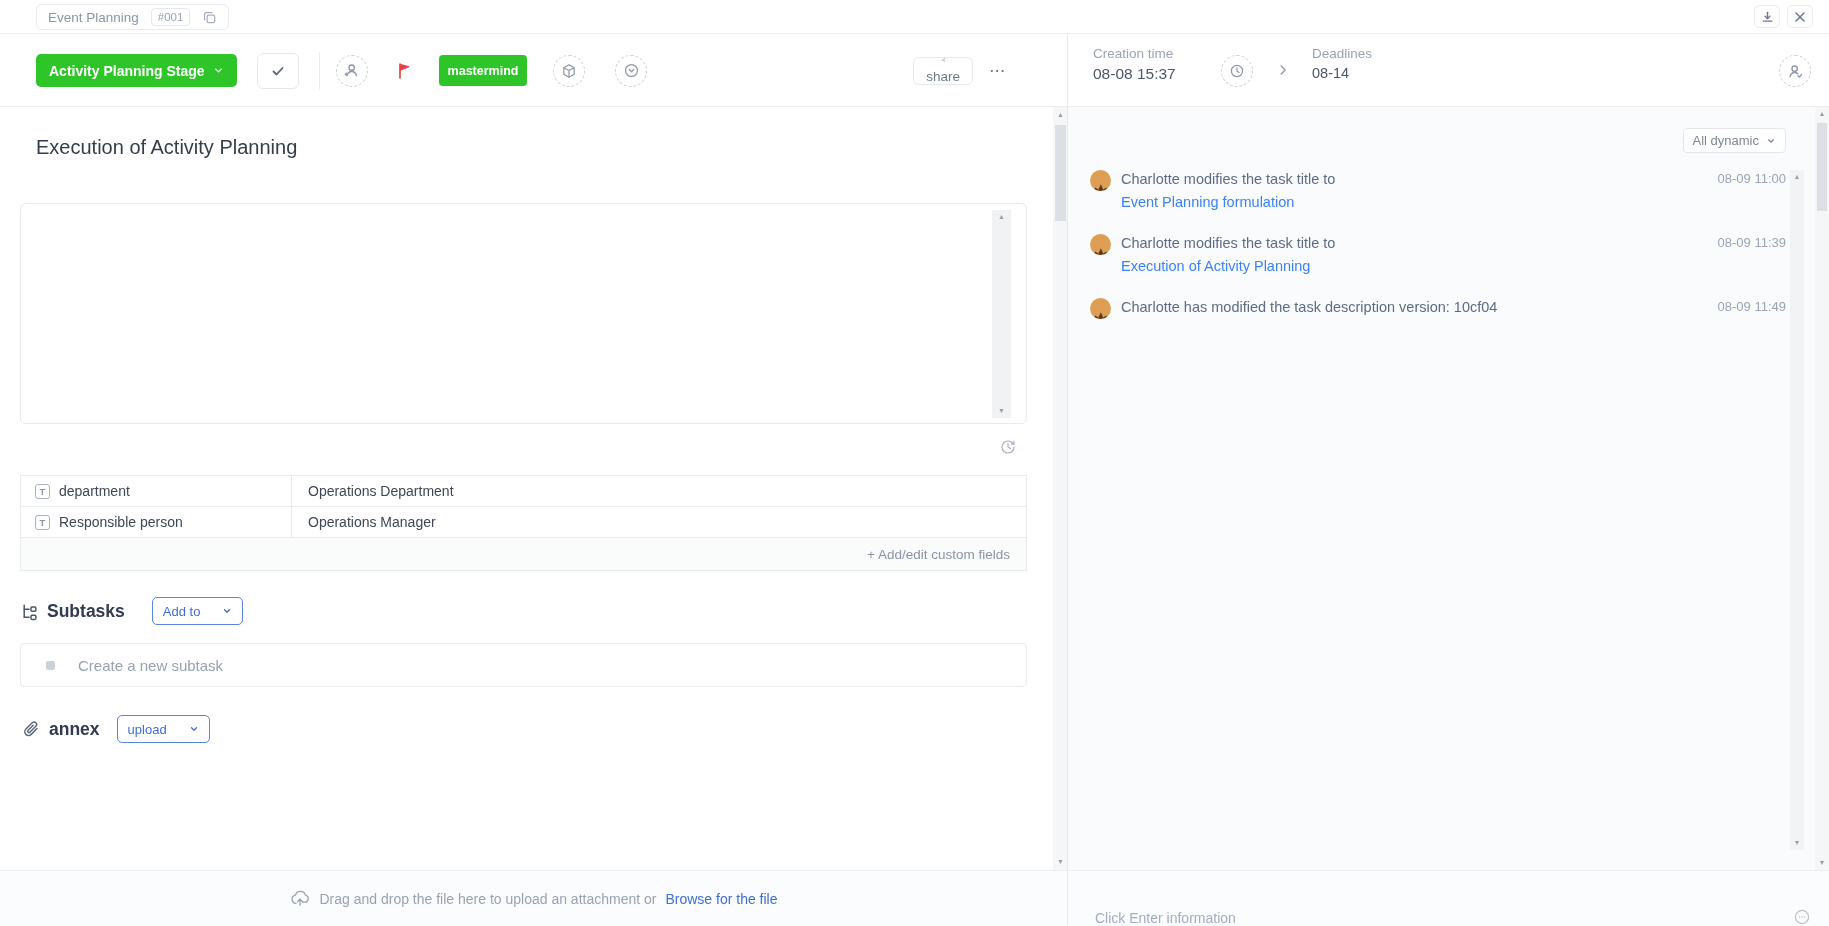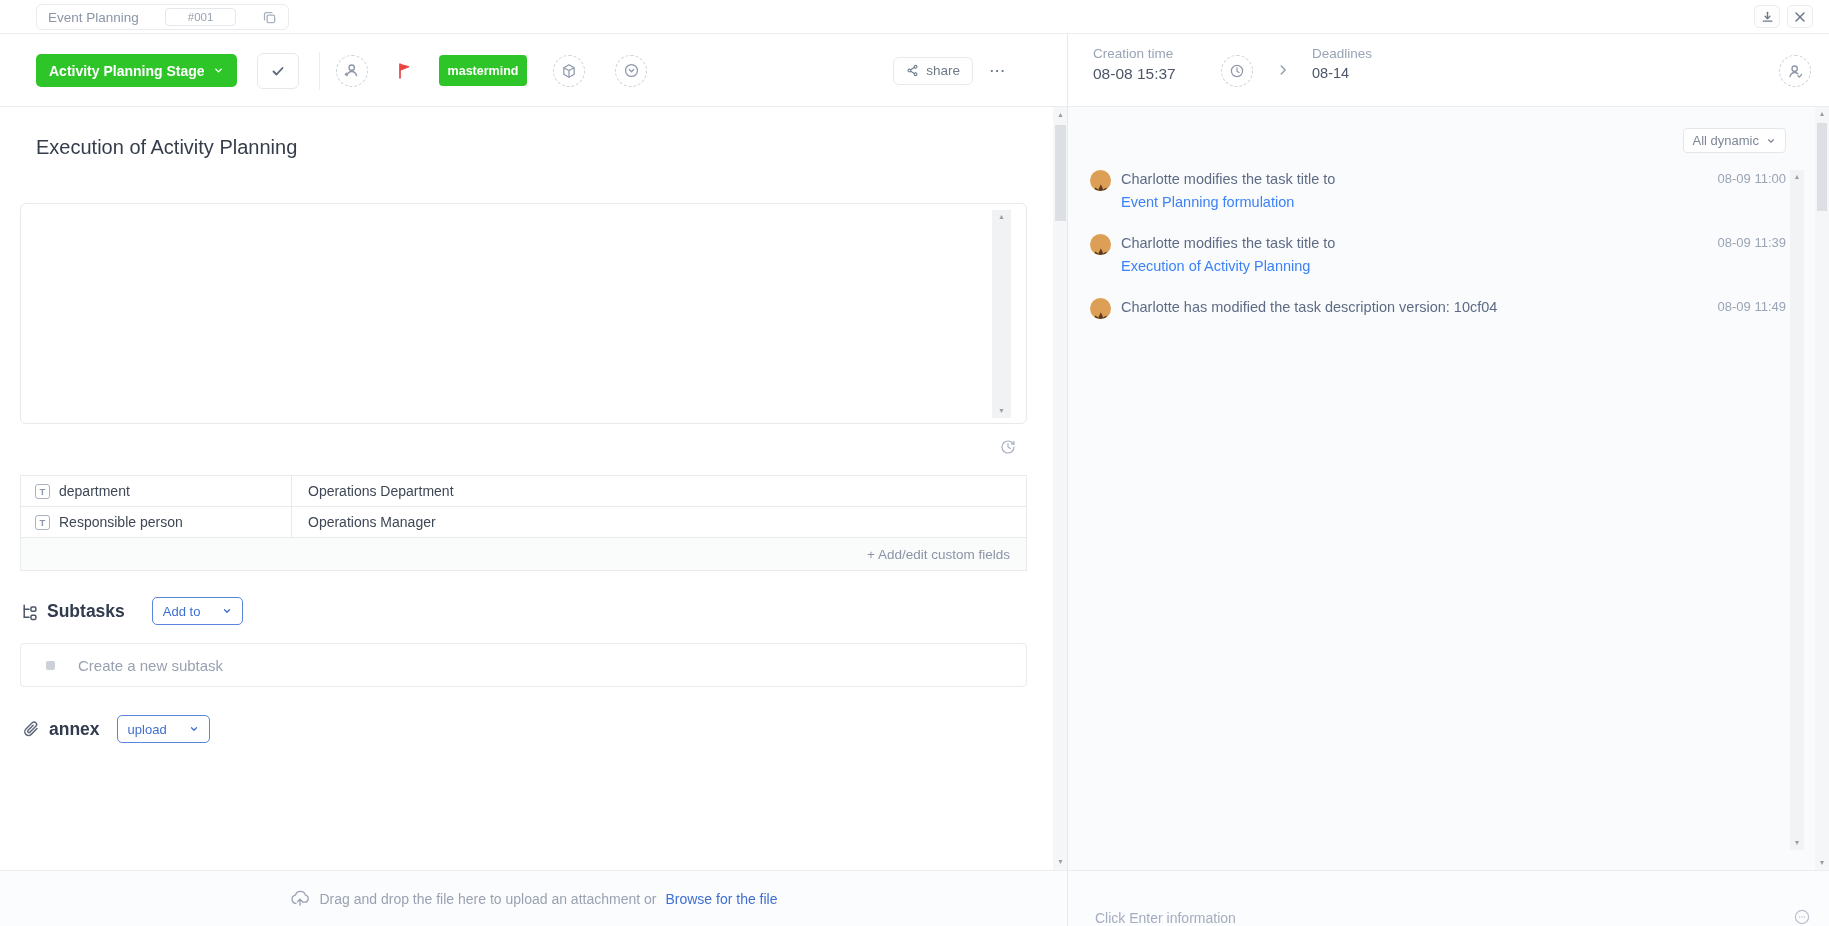--- a/index.html
+++ b/index.html
@@ -3,39 +3,39 @@
 <meta charset="utf-8">
 <style>
   * { margin:0; padding:0; box-sizing:border-box; }
   html,body { width:1829px; height:926px; overflow:hidden; }
   body { font-family:"Liberation Sans","DejaVu Sans",sans-serif; background:#fff; color:#3e4755; }
   .screen { position:relative; width:1829px; height:926px; background:#fff; }
   svg { display:block; }
 
   
   .topbar { position:absolute; left:0; top:0; width:1829px; height:34px; background:#fff; border-bottom:1px solid #ededef; }
-  .crumb { position:absolute; left:36px; top:4px; height:26px; display:flex; align-items:center; gap:26px; border:1px solid #e9ebef; border-radius:6px; padding:0 11px; background:#fff; }
+  .crumb { position:absolute; left:36px; top:4px; height:26px; display:flex; align-items:center; gap:12px; border:1px solid #e9ebef; border-radius:6px; padding:0 11px; background:#fff; }
   .crumb-title { font-size:13.5px; color:#8b95a6; }
-  .crumb-id { font-size:11.5px; color:#98a1b2; border:1px solid #e4e7eb; border-radius:4px; padding:1px 22px; line-height:14px; }
+  .crumb-id { font-size:11.5px; color:#98a1b2; border:1px solid #e4e7eb; border-radius:4px; padding:1px 6px; line-height:14px; }
   .crumb-ic { color:#a9b1bf; cursor:pointer; }
   .win-btn { position:absolute; top:5px; width:26px; height:23px; border:1px solid #eaecef; border-radius:5px; background:#fdfdfe; display:flex; align-items:center; justify-content:center; color:#6d7687; cursor:pointer; }
   .win-min { right:49px; } .win-close { right:16px; }
 
   
   .toolbar { position:absolute; left:0; top:34px; width:1829px; height:73px; background:#fff; border-bottom:1px solid #ececee; }
   .tb-left { position:absolute; left:36px; top:0; height:73px; display:flex; align-items:center; }
   .stage-btn { height:33px; display:flex; align-items:center; gap:8px; background:var(--green); color:#fff; font-size:14px; font-weight:700; border:none; border-radius:5px; padding:0 13px; cursor:pointer; }
   .check-btn { margin-left:20px; width:42px; height:36px; border:1px solid #e6e8ec; border-radius:6px; background:#fff; display:flex; align-items:center; justify-content:center; color:#5b6679; cursor:pointer; }
   .tb-divider { margin-left:20px; width:1px; height:38px; background:#ebedf0; }
   .dcirc { width:32px; height:32px; border:1px dashed #ccd2db; border-radius:50%; display:flex; align-items:center; justify-content:center; color:#8e97a8; background:transparent; cursor:pointer; flex:none; }
   .flag-ic { margin-left:26px; color:#e84341; cursor:pointer; }
   .tag { margin-left:25px; height:31px; display:flex; align-items:center; background:var(--green); color:#fff; font-size:12.5px; font-weight:700; border-radius:4px; padding:0 9px; cursor:pointer; }
   .ml16{margin-left:16px;} .ml26{margin-left:26px;} .ml30{margin-left:30px;}
   .tb-main-right { position:absolute; right:816px; top:0; height:73px; display:flex; align-items:center; gap:10px; }
-  .share-btn { height:28px; display:flex; align-items:center; gap:7px; border:1px solid #e7e9ec; border-radius:6px; background:#fff; padding:0 12px; font-size:13.5px; color:#6f7989; cursor:pointer; }
+  .share-btn { height:28px; display:flex; align-items:center; gap:7px; border:1px solid #e7e9ec; border-radius:6px; background:#fff; padding:0 12px; font-size:13.5px; color:#6f7989; cursor:pointer;flex-direction:column; }
   .more-btn { width:30px; height:28px; display:flex; align-items:center; justify-content:center; color:#6f7989; font-size:13px; letter-spacing:1px; cursor:pointer; font-weight:700; }
   .meta-block { position:absolute; top:0; }
   .meta-label { font-size:13.5px; color:#9aa4b6; }
   .meta-value { font-size:15.5px; color:#4c5569; margin-top:4px; }
   .mb-creation { left:1093px; top:12px; }
   .mb-deadline { left:1312px; top:12px; cursor:pointer; }
   .mb-deadline .meta-value { font-size:14.5px; }
   .tb-clock { position:absolute; left:1221px; top:21px; }
   .tb-arrow { position:absolute; left:1276px; top:29px; color:#97a1b2; cursor:pointer; }
   .tb-personcheck { position:absolute; left:1779px; top:21px; }

